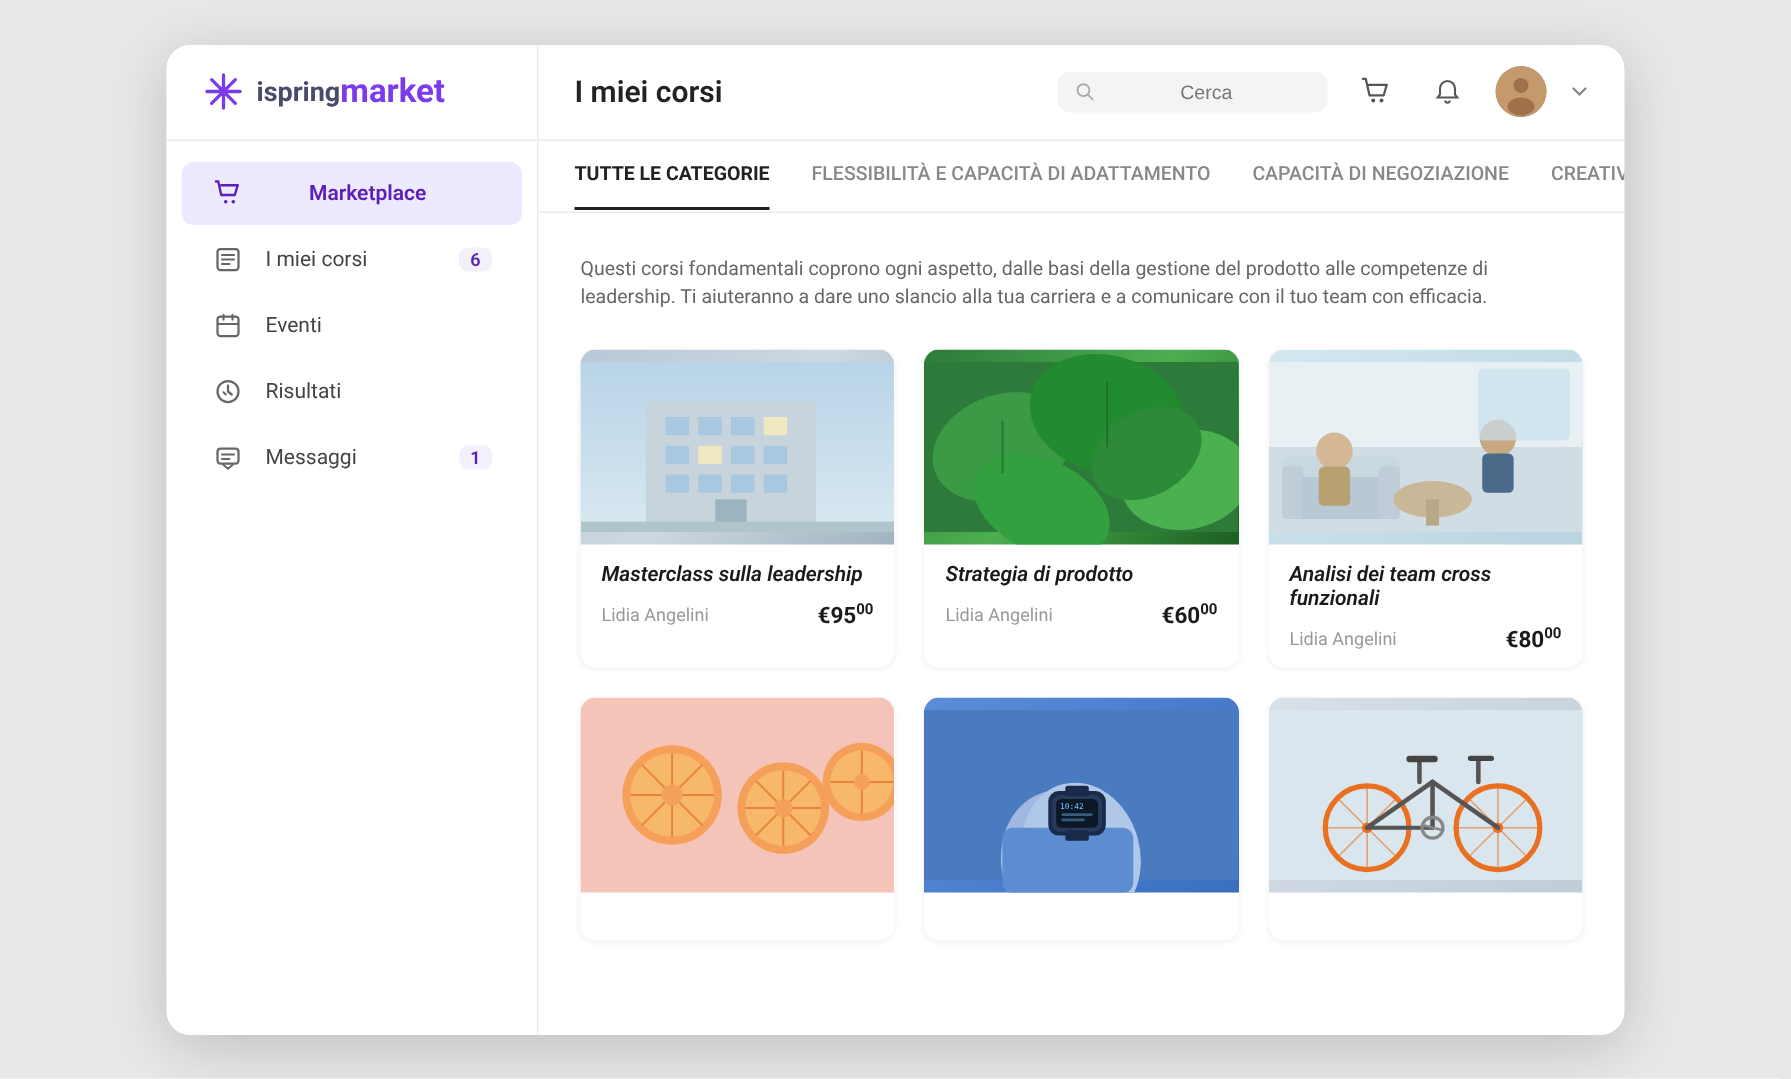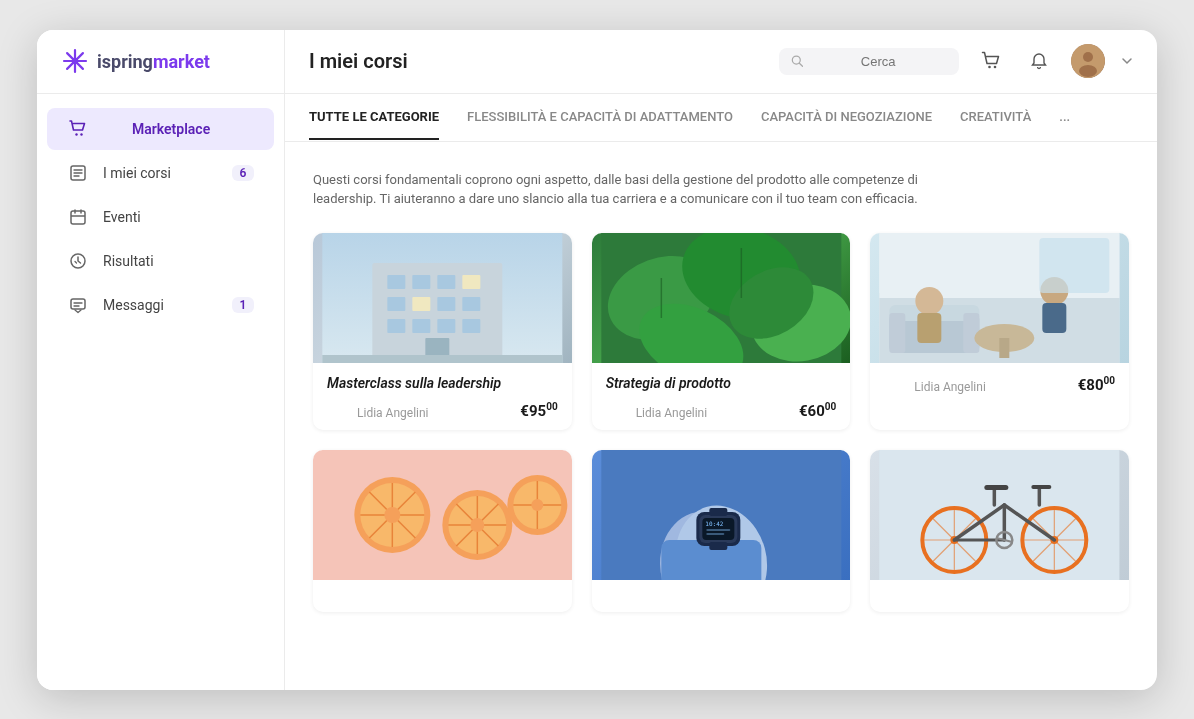--- a/index.html
+++ b/index.html
@@ -6,21 +6,21 @@
     body {
       font-family: -apple-system, BlinkMacSystemFont, 'Segoe UI', Roboto, sans-serif;
       background: #e8e8e8;
       display: flex;
       align-items: center;
       justify-content: center;
       min-height: 100vh;
       padding: 20px;
     }
     .window {
-      width: 1120px;
+      width: 972px;
       height: 660px;
       background: #fff;
       border-radius: 16px;
       box-shadow: 0 8px 40px rgba(0,0,0,0.18);
       display: flex;
       flex-direction: row;
       overflow: hidden;
     }
     
     .sidebar {
@@ -43,21 +43,21 @@
       width: 28px;
       height: 28px;
       margin-right: 8px;
     }
     .logo-text-ispring {
       font-size: 18px;
       font-weight: 700;
       color: #4a4a6a;
     }
     .logo-text-market {
-      font-size: 18px;
+      font-size: 22px;
       font-weight: 700;
       color: #7c3aed;
     }
     .sidebar-nav {
       padding: 12px 0;
     }
     .nav-item {
       display: flex;
       align-items: center;
       padding: 10px 20px;
@@ -251,23 +251,22 @@
     }
     .course-name {
       font-size: 14px;
       font-weight: 600;
       color: #1a1a1a;
       margin-bottom: 10px;
       font-style: italic;
     }
     .course-footer {
       display: flex;
-      align-items: flex-end;
+      align-items: center;
       justify-content: space-between;
-      margin-left: 30px;
     }
     .course-author {
       font-size: 12px;
       color: #999;
     }
     .course-price {
       font-size: 15px;
       font-weight: 700;
       color: #1a1a1a;
     }
@@ -502,20 +501,21 @@
               <circle cx="175" cy="58" r="14" fill="#c8a880"></circle>
               <rect x="163" y="70" width="24" height="30" fill="#4a6a8a" rx="4"></rect>
 
               <ellipse cx="125" cy="105" rx="30" ry="14" fill="#c8b898"></ellipse>
               <rect x="120" y="105" width="10" height="20" fill="#b8a888"></rect>
 
               <rect x="160" y="5" width="70" height="55" fill="#c8e0ec" rx="4" opacity="0.7"></rect>
             </svg>
           </div>
           <div class="course-info">
+            <div class="course-name">Analisi dei team cross funzionali</div>
             <div class="course-footer">
               <span class="course-author">Lidia Angelini</span>
               <span class="course-price">
                 <span>€80</span><sup class="price-sup">00</sup>
               </span>
             </div>
           </div>
         </div>
 
         <div class="course-card">

